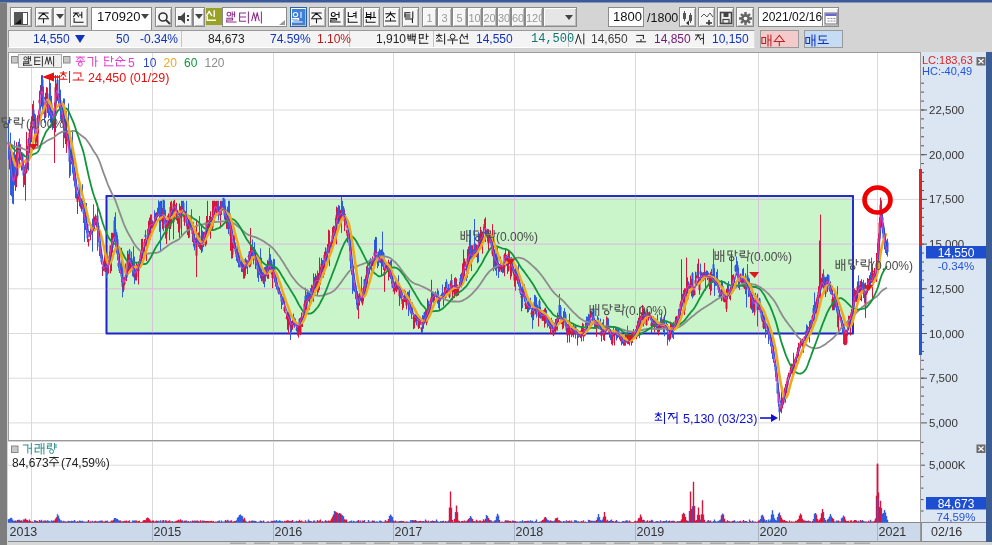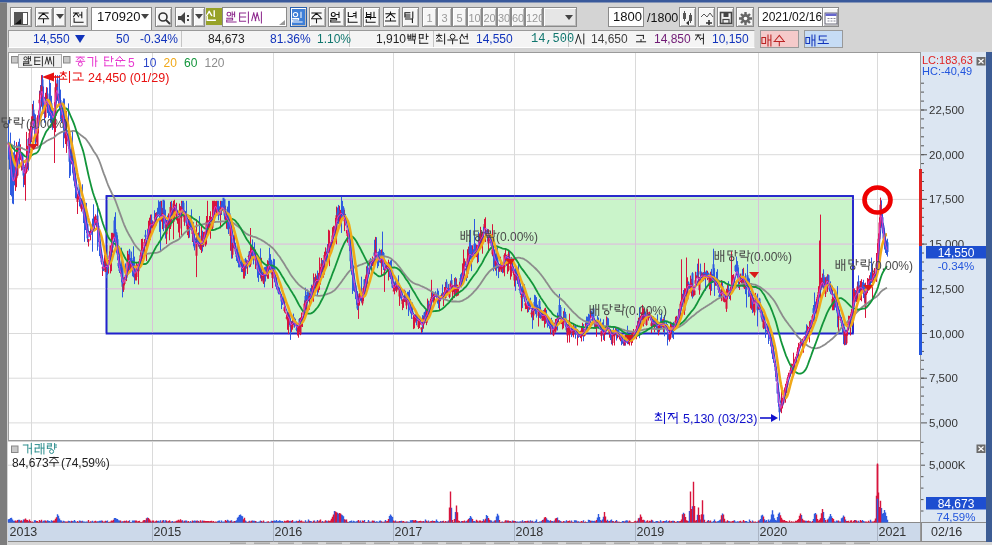--- a/index.html
+++ b/index.html
@@ -312,22 +312,22 @@
     <div class="vdiv" style="left:349px"></div>
     <div class="vdiv" style="left:433px"></div>
     <div class="vdiv" style="left:568px"></div>
     <span class="r2t" style="left:33px;color:#1133bb;">14,550</span>
     <svg style="position:absolute;left:75px;top:5px" width="11" height="9">
       <path d="M0 0h10l-5 8z" fill="#1133bb"></path>
     </svg>
     <span class="r2t" style="left:116px;color:#1133bb;">50</span>
     <span class="r2t" style="left:140px;color:#1133bb;">-0.34%</span>
     <span class="r2t" style="left:208px;color:#222;">84,673</span>
-    <span class="r2t" style="left:270px;color:#1133bb;">81.36%</span>
-    <span class="r2t" style="left:317px;color:#0f766e;">1.10%</span>
+    <span class="r2t" style="left:270px;color:#1133bb;">74.59%</span>
+    <span class="r2t" style="left:317px;color:#b91c1c;">1.10%</span>
     <span class="r2t" style="left:376px;color:#222;">1,910</span>
     <div style="position:absolute;left:407px;top:3px">
       <svg width="23" height="12" style="display:block">
         <path d="M1.0 1.4L1.0 5.2M3.8 1.4L3.8 5.2M1.0 3.2L3.8 3.2M1.0 5.2L3.8 5.2M5.8 1.0L5.8 6.0M8.2 1.0L8.2 6.0M5.8 3.4L8.2 3.4M1.4 7.0L7.6 7.0M7.6 7.0L7.6 10.5" stroke="#222" stroke-width="1.00" fill="none" stroke-linecap="square"></path>
         <path d="M12.4 1.6L16.0 1.6M12.4 1.6L12.4 5.2M16.0 1.6L16.0 5.2M12.4 5.2L16.0 5.2M19.4 1.0L19.4 6.4M19.4 3.4L21.1 3.4M12.8 7.0L12.8 10.3M12.8 10.3L20.8 10.3" stroke="#222" stroke-width="1.00" fill="none" stroke-linecap="square"></path>
       </svg>
     </div>
     <div style="position:absolute;left:436px;top:3px">
       <svg width="35" height="12" style="display:block">
         <path d="M3.0 1.0L3.0 1.8M0.4 2.4L5.8 2.4M3.0 2.6L0.8 5.4M3.0 2.6L5.2 5.4M3.0 6.2L3.0 7.4M0.2 8.0L6.2 8.0M8.6 1.0L8.6 11.0" stroke="#222" stroke-width="1.00" fill="none" stroke-linecap="square"></path>

